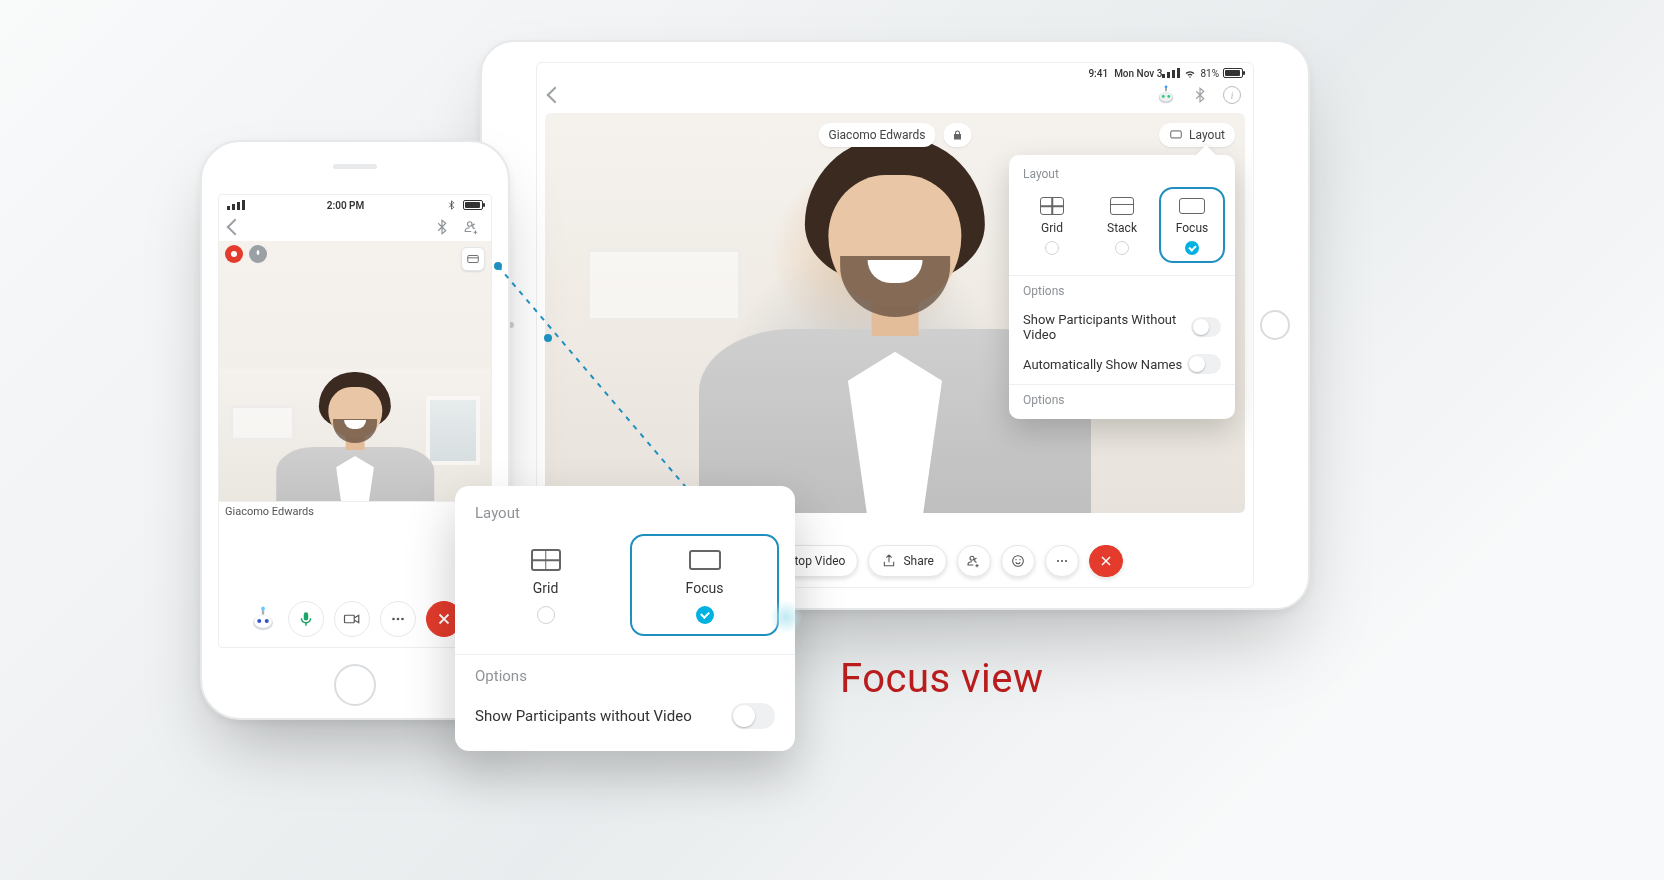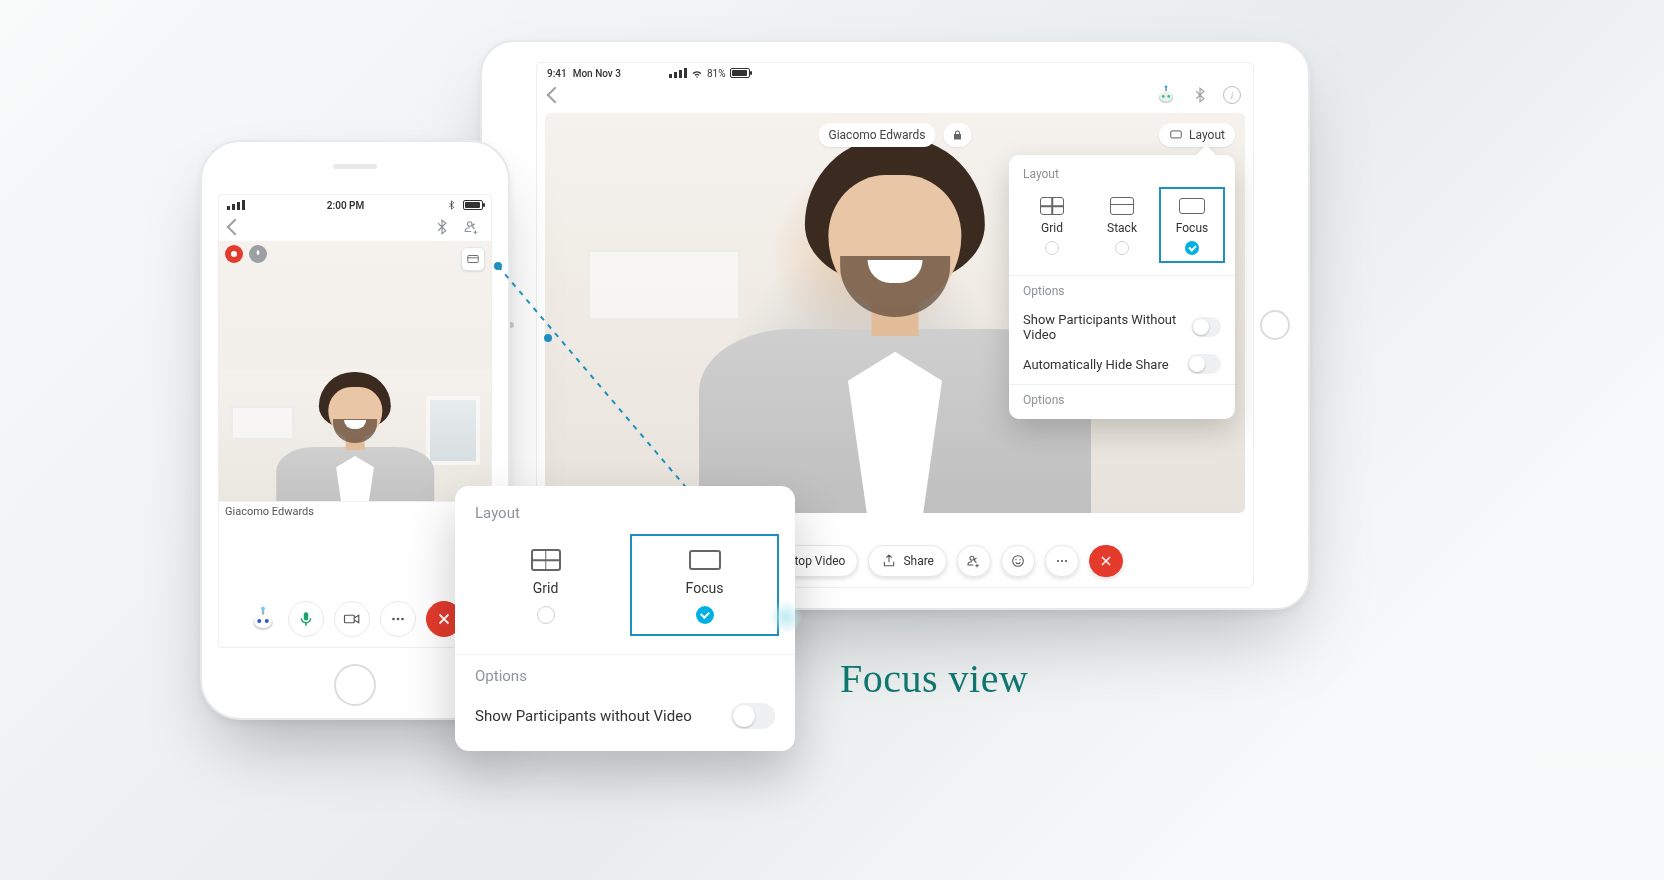--- a/index.html
+++ b/index.html
@@ -22,21 +22,21 @@
     height: 570px;
     background: #fff;
     border: 2px solid #e6e8ea;
     border-radius: 34px;
     box-shadow: 0 40px 80px -20px rgba(0,0,0,.25), 0 4px 10px rgba(0,0,0,.06);
   }
   .ipad-bezel { position:absolute; inset:20px 54px; background:#fff; border:1px solid #eceef0; border-radius:6px; overflow:hidden; }
   .ipad-home { position:absolute; right:18px; top:50%; transform:translateY(-50%); width:30px; height:30px; border:2px solid #d9dcde; border-radius:50%; }
   .ipad-cam { position:absolute; left:26px; top:50%; transform:translateY(-50%); width:6px; height:6px; border-radius:50%; background:#d0d3d5; }
 
-  .ipad-status { height:18px; display:flex; align-items:center; justify-content:flex-start; padding:2px 10px 0; font-size:10px; color:#333;gap:48px; }
+  .ipad-status { height:18px; display:flex; align-items:center; justify-content:flex-end; padding:2px 10px 0; font-size:10px; color:#333; }
   .ipad-status .right { display:flex; align-items:center; gap:4px; }
   .sig-bars { display:inline-flex; gap:2px; align-items:flex-end; }
   .sig-bars i { width:3px; background:#333; display:block; }
   .sig-bars i:nth-child(1){height:4px}.sig-bars i:nth-child(2){height:6px}.sig-bars i:nth-child(3){height:8px}.sig-bars i:nth-child(4){height:10px}
   .status-left { display:flex; gap:6px; align-items:center; font-weight:500;}
   .battery { width:20px; height:10px; border:1.2px solid #333; border-radius:2px; position:relative; }
   .battery::after{content:""; position:absolute; right:-3px; top:2px; width:2px; height:4px; background:#333; border-radius:1px;}
   .battery i{position:absolute; inset:1px 2px 1px 1px; background:#333; border-radius:1px;}
 
   .ipad-nav { height:28px; display:flex; align-items:center; justify-content:space-between; padding:0 12px; }
@@ -74,21 +74,21 @@
   .layout-btn .pill{cursor:pointer;}
 
   
   .popover-t {
     position:absolute; right:10px; top:42px; width:226px; background:#fff; border-radius:10px; box-shadow:0 12px 30px rgba(0,0,0,.18); padding:12px 0 4px; font-size:13px;
   }
   .popover-t::before{content:"";position:absolute;top:-7px;right:22px;width:14px;height:14px;background:#fff;transform:rotate(45deg);box-shadow:-2px -2px 4px rgba(0,0,0,.04);}
   .pop-head{ padding:0 14px 8px; color:#8d9297; font-size:12px; }
   .lay-row{ display:flex; gap:8px; padding:0 12px 10px;align-items:center; }
   .lay-opt{ flex:1; text-align:center; cursor:pointer; border-radius:8px; padding:6px 2px 6px; }
-  .lay-opt.sel{ outline:2px solid #1f8fbf; border-radius:0; }
+  .lay-opt.sel{ outline:2px solid #1f8fbf; border-radius:12px; }
   .lay-opt .glyph{ height:22px; display:flex; align-items:center; justify-content:center; }
   .lay-opt .glyph span{ display:inline-block; border:1.5px solid #666; border-radius:3px; }
   .g-grid{ width:24px; height:18px; position:relative; }
   .g-grid::before,.g-grid::after{content:"";position:absolute;background:#666;}
   .g-grid::before{left:50%;top:0;width:1.5px;height:100%;transform:translateX(-50%);}
   .g-grid::after{top:50%;left:0;height:1.5px;width:100%;transform:translateY(-50%);}
   .g-stack{ width:24px; height:18px; position:relative;}
   .g-stack::after{content:"";position:absolute;left:0;right:0;top:35%;height:1.5px;background:#666;}
   .g-equal{ width:26px;height:18px; position:relative;}
   .g-equal::after{content:"";position:absolute;top:0;bottom:0;left:50%;width:1.5px;background:#666;transform:translateX(-50%);}
@@ -162,21 +162,21 @@
   .popover-p .pop-head.opts{padding-top:0;}
   .popover-p .opt-row{padding:4px 20px;font-size:15px;}
   .popover-p .switch{width:44px;height:26px;border-radius:13px;}
   .popover-p .switch::after{width:22px;height:22px;}
   .ripple{position:absolute;right:-8px;top:114px;width:34px;height:34px;border-radius:50%;background:radial-gradient(circle,#bfeaf3 0%,rgba(191,234,243,0) 70%);}
 
   
   .connector{position:absolute;left:492px;top:260px;width:240px;height:260px;pointer-events:none;}
 
   
-  .caption{position:absolute;left:840px;top:655px;font-size:40px;color:#0f766e;letter-spacing:.5px;font-family:Liberation Serif, serif;}
+  .caption{position:absolute;left:840px;top:655px;font-size:40px;color:#b91c1c;letter-spacing:.5px;}
 
   
   .bot{display:inline-block;}
   .bot svg{width:100%;height:100%;}
 </style>
 </head>
 <body>
 
 <div class="ipad">
   <span class="ipad-cam"></span>
@@ -283,21 +283,21 @@
             <div class="radio"></div>
           </div>
         </div>
         <div class="divider"></div>
         <div class="pop-head">Options</div>
         <div class="opt-row">
           <span>Show Participants Without Video</span>
           <span class="switch"></span>
         </div>
         <div class="opt-row">
-          <span>Automatically Hide Share</span>
+          <span>Automatically Show Names</span>
           <span class="switch"></span>
         </div>
         <div class="divider"></div>
         <div class="pop-head">Options</div>
       </div>
 
     </div>
 
     <div class="controls-t">
       <div class="ctrl">

